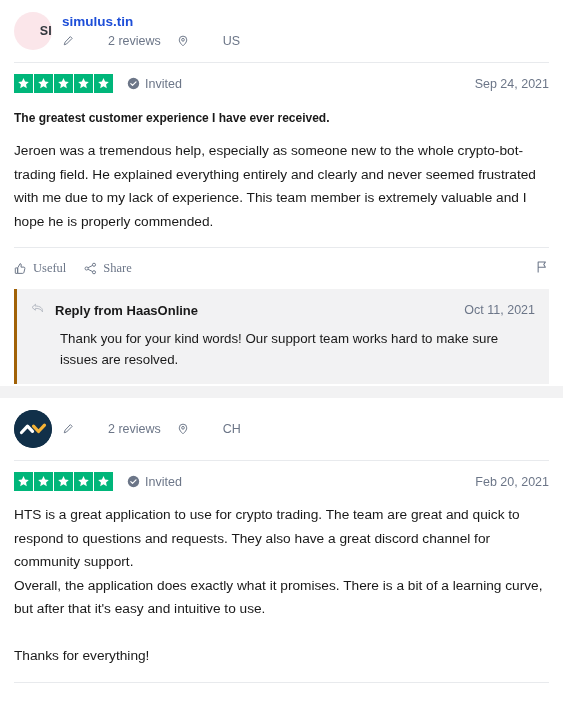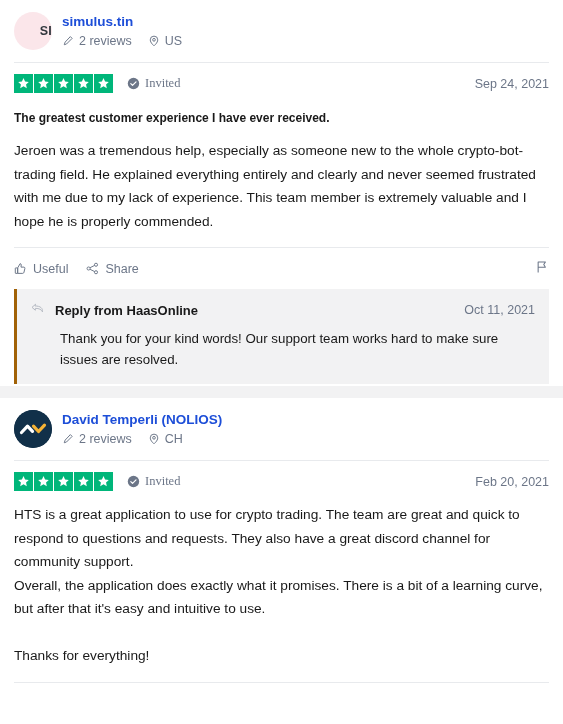--- a/index.html
+++ b/index.html
@@ -62,21 +62,21 @@
     line-height: 17px;
     margin-bottom: 3px;
   }
   .consumer-meta {
     display: flex;
     align-items: center;
     font-size: 12.5px;
     color: #6c7688;
     line-height: 16px;
   }
-  .meta-item { display: flex; align-items: center; }
+  .meta-item { display: flex; align-items: center; gap: 29px; }
   .meta-item + .meta-item { margin-left: 16px; }
   .meta-item svg { margin-right: 5px; display: block; }
 
   
   .rating-row {
     display: flex;
     align-items: center;
     border-top: 1px solid #e8eaed;
     padding-top: 11px;
     padding-bottom: 2px;
@@ -93,21 +93,20 @@
   }
   .star-tile:last-child { margin-right: 0; }
   .star-tile svg { display: block; }
 
   .invited {
     display: flex;
     align-items: center;
     margin-left: 14px;
     font-size: 12.5px;
     color: #6c7688;
-    font-family: Liberation Serif, serif;
   }
   .invited svg { margin-right: 5px; display: block; }
   .review-date {
     margin-left: auto;
     font-size: 12.5px;
     color: #6c7688;
   }
 
   
   .review-title {
@@ -125,20 +124,21 @@
     white-space: pre-line;
   }
 
   
   .actions {
     display: flex;
     align-items: center;
     border-top: 1px solid #e8eaed;
     margin-top: 14px;
     padding: 12px 0 12px 0;
+    font-family: Liberation Serif, serif;
   }
   .action-btn {
     display: flex;
     align-items: center;
     font-size: 12.5px;
     color: #6c7688;
     background: none;
     border: none;
     padding: 0;
     cursor: pointer;
@@ -317,21 +317,20 @@
       <div class="avatar logo">
         <span>
           <svg width="38" height="38" viewBox="0 0 38 38">
             <circle cx="19" cy="19" r="19" fill="#113049"></circle>
             <path d="M7.5 22.5l6-6.4 5 5.3" fill="none" stroke="#ffffff" stroke-width="3.2" stroke-linecap="round" stroke-linejoin="round"></path>
             <path d="M19.5 16.2l5 5.3 6-6.4" fill="none" stroke="#f5b335" stroke-width="3.2" stroke-linecap="round" stroke-linejoin="round"></path>
           </svg>
         </span>
       </div>
       <div class="consumer-info">
-        <div class="consumer-name">David Temperli (NOLIOS)</div>
         <div class="consumer-meta">
           <span class="meta-item">
             <span>
               <svg width="12" height="12" viewBox="0 0 16 16" fill="none" stroke="#6c7688" stroke-width="1.3" stroke-linecap="round" stroke-linejoin="round">
                 <path d="M11.5 2.5l2 2L6 12l-3 1 1-3z"></path>
               </svg>
             </span>
             <span>2 reviews</span>
           </span>
           <span class="meta-item">

